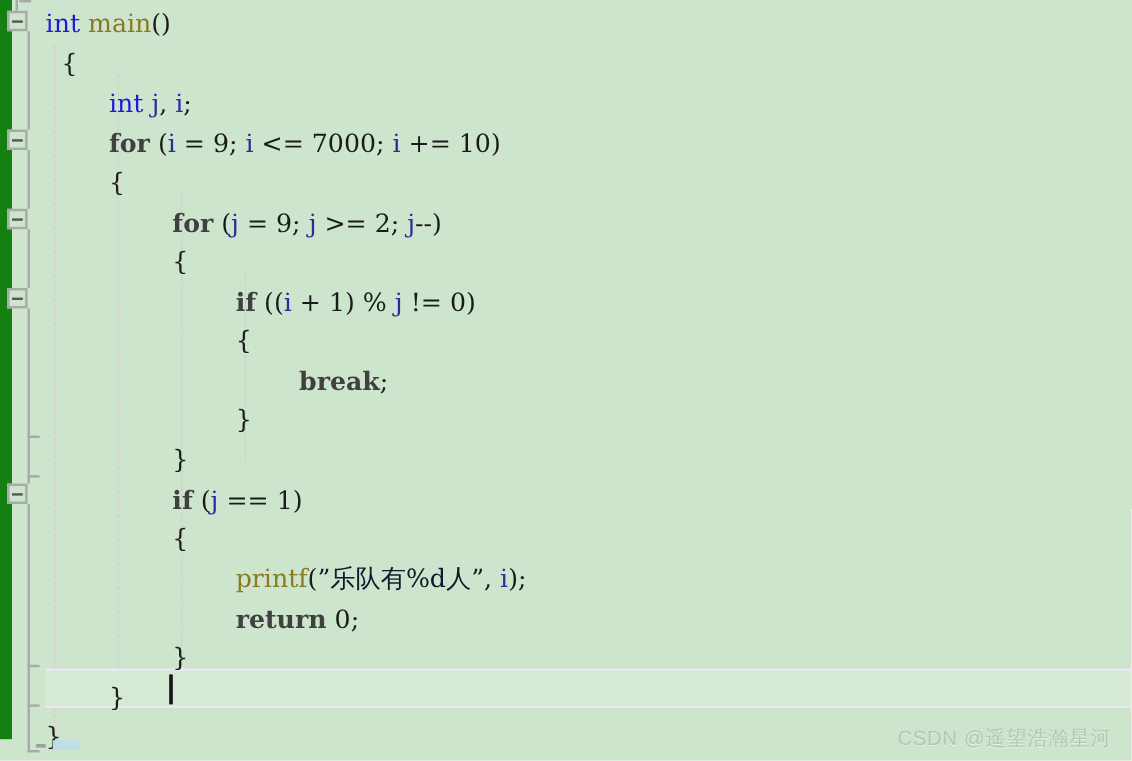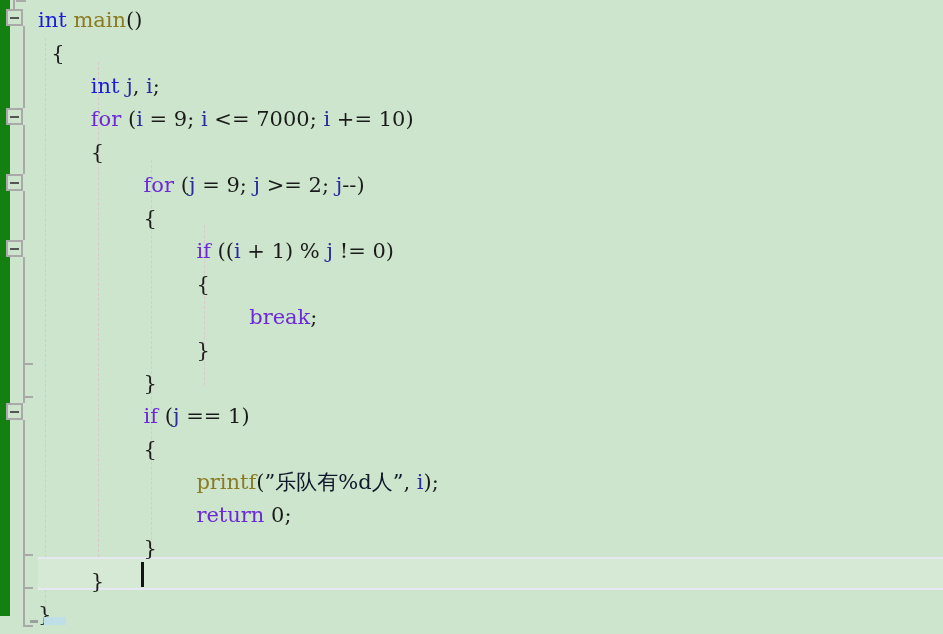--- a/index.html
+++ b/index.html
@@ -98,21 +98,21 @@
     letter-spacing: 0px;
     text-align: right;
   }
   .line {
     position: absolute;
     left: 0;
     height: 33px;
     white-space: pre;
   }
   .tok { white-space: pre; }
-  .kw      { color: #6d28d9; }
+  .kw      { color: #404040; font-weight: bold; }
   .type    { color: #1b1bdd; }
   .ident   { color: #2b2b9e; }
   .fn      { color: #8a7a22; }
   .num     { color: #1a1a1a; }
   .punc    { color: #1a1a1a; }
   .brace   { color: #1d1d1d; }
   .str     { color: #0f172a; }
 
   
   .caret {
@@ -188,13 +188,14 @@
   <div class="fold-box" style="top:240px;"></div>
   <div class="fold-box" style="top:403px;"></div>
 
   <div class="code" id="code-layer"><div class="line" style="top: 4px; left: 0px;"><span class="tok type">int</span><span class="tok punc"> </span><span class="tok fn">main</span><span class="tok punc">()</span></div><div class="line" style="top: 37px; left: 13.2px;"><span class="tok brace">{</span></div><div class="line" style="top: 70px; left: 52.8px;"><span class="tok type">int</span><span class="tok punc"> </span><span class="tok ident">j</span><span class="tok punc">, </span><span class="tok ident">i</span><span class="tok punc">;</span></div><div class="line" style="top: 103px; left: 52.8px;"><span class="tok kw">for</span><span class="tok punc"> (</span><span class="tok ident">i</span><span class="tok punc"> = </span><span class="tok num">9</span><span class="tok punc">; </span><span class="tok ident">i</span><span class="tok punc"> &lt;= </span><span class="tok num">7000</span><span class="tok punc">; </span><span class="tok ident">i</span><span class="tok punc"> += </span><span class="tok num">10</span><span class="tok punc">)</span></div><div class="line" style="top: 136px; left: 52.8px;"><span class="tok brace">{</span></div><div class="line" style="top: 169px; left: 105.6px;"><span class="tok kw">for</span><span class="tok punc"> (</span><span class="tok ident">j</span><span class="tok punc"> = </span><span class="tok num">9</span><span class="tok punc">; </span><span class="tok ident">j</span><span class="tok punc"> &gt;= </span><span class="tok num">2</span><span class="tok punc">; </span><span class="tok ident">j</span><span class="tok punc">--)</span></div><div class="line" style="top: 202px; left: 105.6px;"><span class="tok brace">{</span></div><div class="line" style="top: 235px; left: 158.4px;"><span class="tok kw">if</span><span class="tok punc"> ((</span><span class="tok ident">i</span><span class="tok punc"> + </span><span class="tok num">1</span><span class="tok punc">) % </span><span class="tok ident">j</span><span class="tok punc"> != </span><span class="tok num">0</span><span class="tok punc">)</span></div><div class="line" style="top: 268px; left: 158.4px;"><span class="tok brace">{</span></div><div class="line" style="top: 301px; left: 211.2px;"><span class="tok kw">break</span><span class="tok punc">;</span></div><div class="line" style="top: 334px; left: 158.4px;"><span class="tok brace">}</span></div><div class="line" style="top: 367px; left: 105.6px;"><span class="tok brace">}</span></div><div class="line" style="top: 400px; left: 105.6px;"><span class="tok kw">if</span><span class="tok punc"> (</span><span class="tok ident">j</span><span class="tok punc"> == </span><span class="tok num">1</span><span class="tok punc">)</span></div><div class="line" style="top: 433px; left: 105.6px;"><span class="tok brace">{</span></div><div class="line" style="top: 466px; left: 158.4px;"><span class="tok fn">printf</span><span class="tok punc">(</span><span class="tok str">”乐队有%d人”</span><span class="tok punc">, </span><span class="tok ident">i</span><span class="tok punc">);</span></div><div class="line" style="top: 499px; left: 158.4px;"><span class="tok kw">return</span><span class="tok punc"> </span><span class="tok num">0</span><span class="tok punc">;</span></div><div class="line" style="top: 532px; left: 105.6px;"><span class="tok brace">}</span></div><div class="line" style="top: 565px; left: 52.8px;"><span class="tok brace">}</span></div><div class="line" style="top: 598px; left: 0px;"><span class="tok brace">}</span></div></div>
 
   <div class="caret" style="left:141px; top:562px;"></div>
 
   <div class="stray-tick" style="left:30px; top:620px; width:8px; height:3px;"></div>
   <div class="blue-chip" style="left:44px; top:617px; width:22px; height:8px;"></div>
 
+  <div class="watermark">CSDN @遥望浩瀚星河</div>
 </div>
 
 </body></html>

